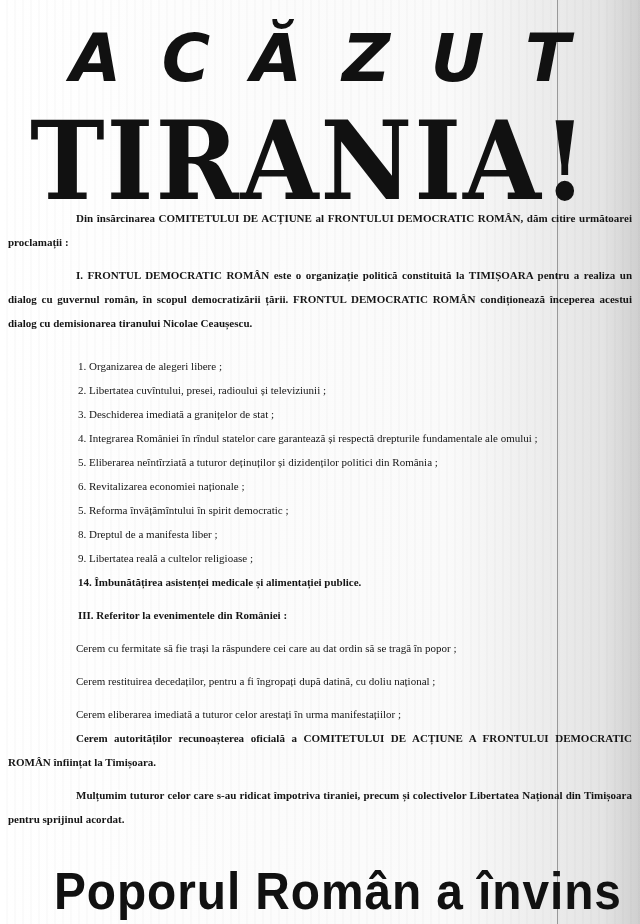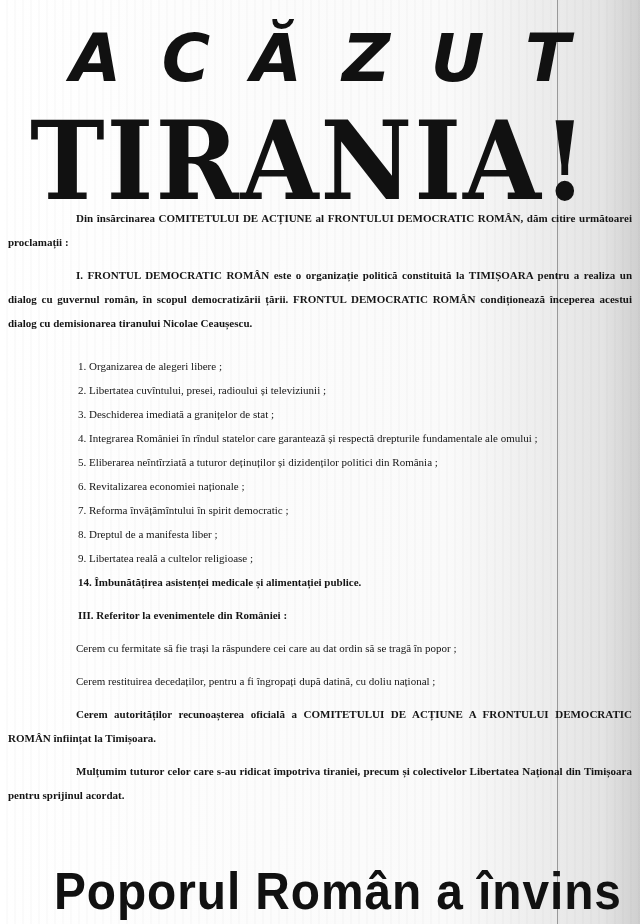--- a/index.html
+++ b/index.html
@@ -70,30 +70,31 @@
     <div class="gap-s"></div>
     <p class="para strong">I. FRONTUL DEMOCRATIC ROMÂN este o organizație politică constituită la TIMIȘOARA pentru a realiza un dialog cu guvernul român, în scopul democratizării țării. FRONTUL DEMOCRATIC ROMÂN condiționează începerea acestui dialog cu demisionarea tiranului Nicolae Ceaușescu.</p>
     <div class="gap-m"></div>
     <div class="gap-s"></div>
     <p class="list-item">1. Organizarea de alegeri libere ;</p>
     <p class="list-item">2. Libertatea cuvîntului, presei, radioului și televiziunii ;</p>
     <p class="list-item">3. Deschiderea imediată a granițelor de stat ;</p>
     <p class="list-item hang">4. Integrarea României în rîndul statelor care garantează și respectă drepturile fundamentale ale omului ;</p>
     <p class="list-item hang">5. Eliberarea neîntîrziată a tuturor deținuților și dizidenților politici din România ;</p>
     <p class="list-item">6. Revitalizarea economiei naționale ;</p>
-    <p class="list-item">7. Reforma învățămîntului în spirit democratic ;</p>
+    <p class="list-item">5. Reforma învățămîntului în spirit democratic ;</p>
     <p class="list-item">8. Dreptul de a manifesta liber ;</p>
     <p class="list-item">9. Libertatea reală a cultelor religioase ;</p>
     <p class="list-item strong">14. Îmbunătățirea asistenței medicale și alimentației publice.</p>
     <div class="gap-s"></div>
     <p class="list-item strong">III. Referitor la evenimentele din României :</p>
     <div class="gap-s"></div>
     <p class="para">Cerem cu fermitate să fie trași la răspundere cei care au dat ordin să se tragă în popor ;</p>
     <div class="gap-s"></div>
     <p class="para">Cerem restituirea decedaților, pentru a fi îngropați după datină, cu doliu național ;</p>
     <div class="gap-s"></div>
+    <p class="para">Cerem eliberarea imediată a tuturor celor arestați în urma manifestațiilor ;</p>
     <p class="para strong">Cerem autorităților recunoașterea oficială a COMITETULUI DE ACȚIUNE A FRONTULUI DEMOCRATIC ROMÂN înființat la Timișoara.</p>
     <div class="gap-s"></div>
     <p class="para strong">Mulțumim tuturor celor care s-au ridicat împotriva tiraniei, precum și colectivelor Libertatea Național din Timișoara pentru sprijinul acordat.</p>
   </div>
 
   <div class="footer-title">Poporul Român a învins</div>
 </div>
 
 </body></html>

